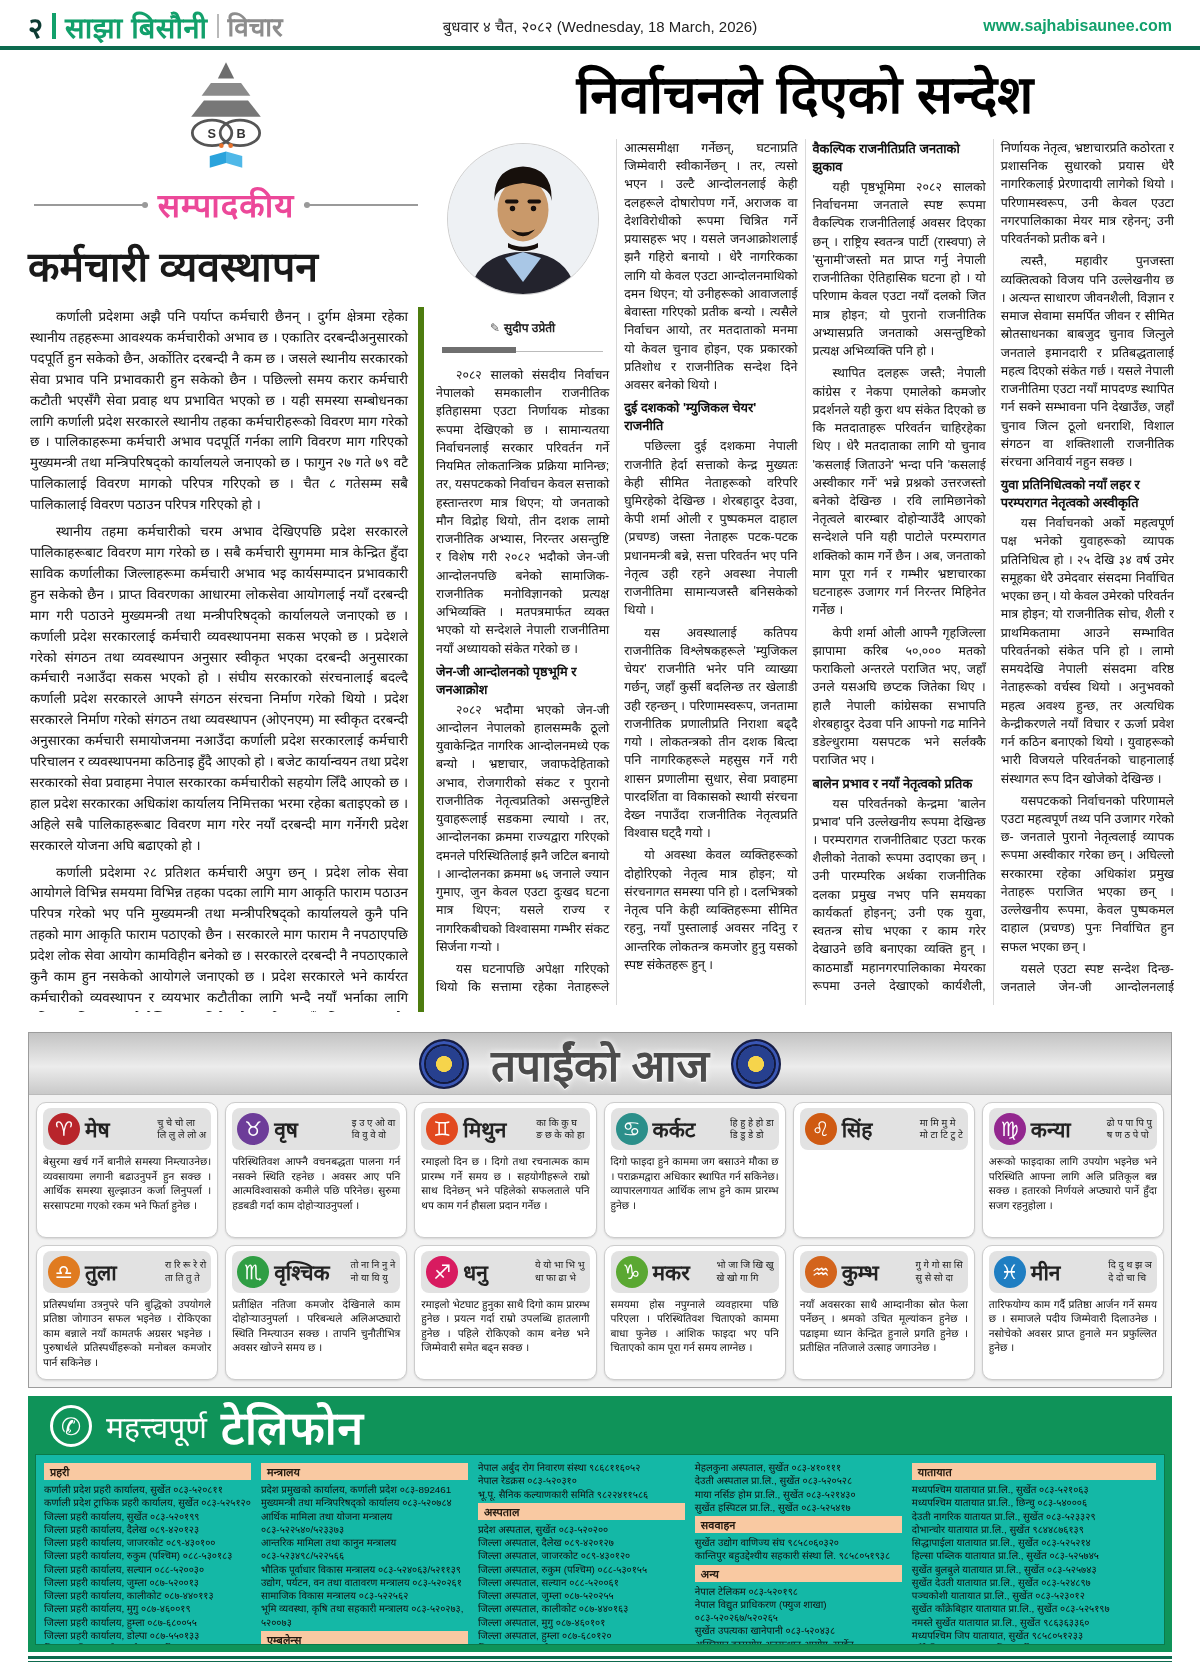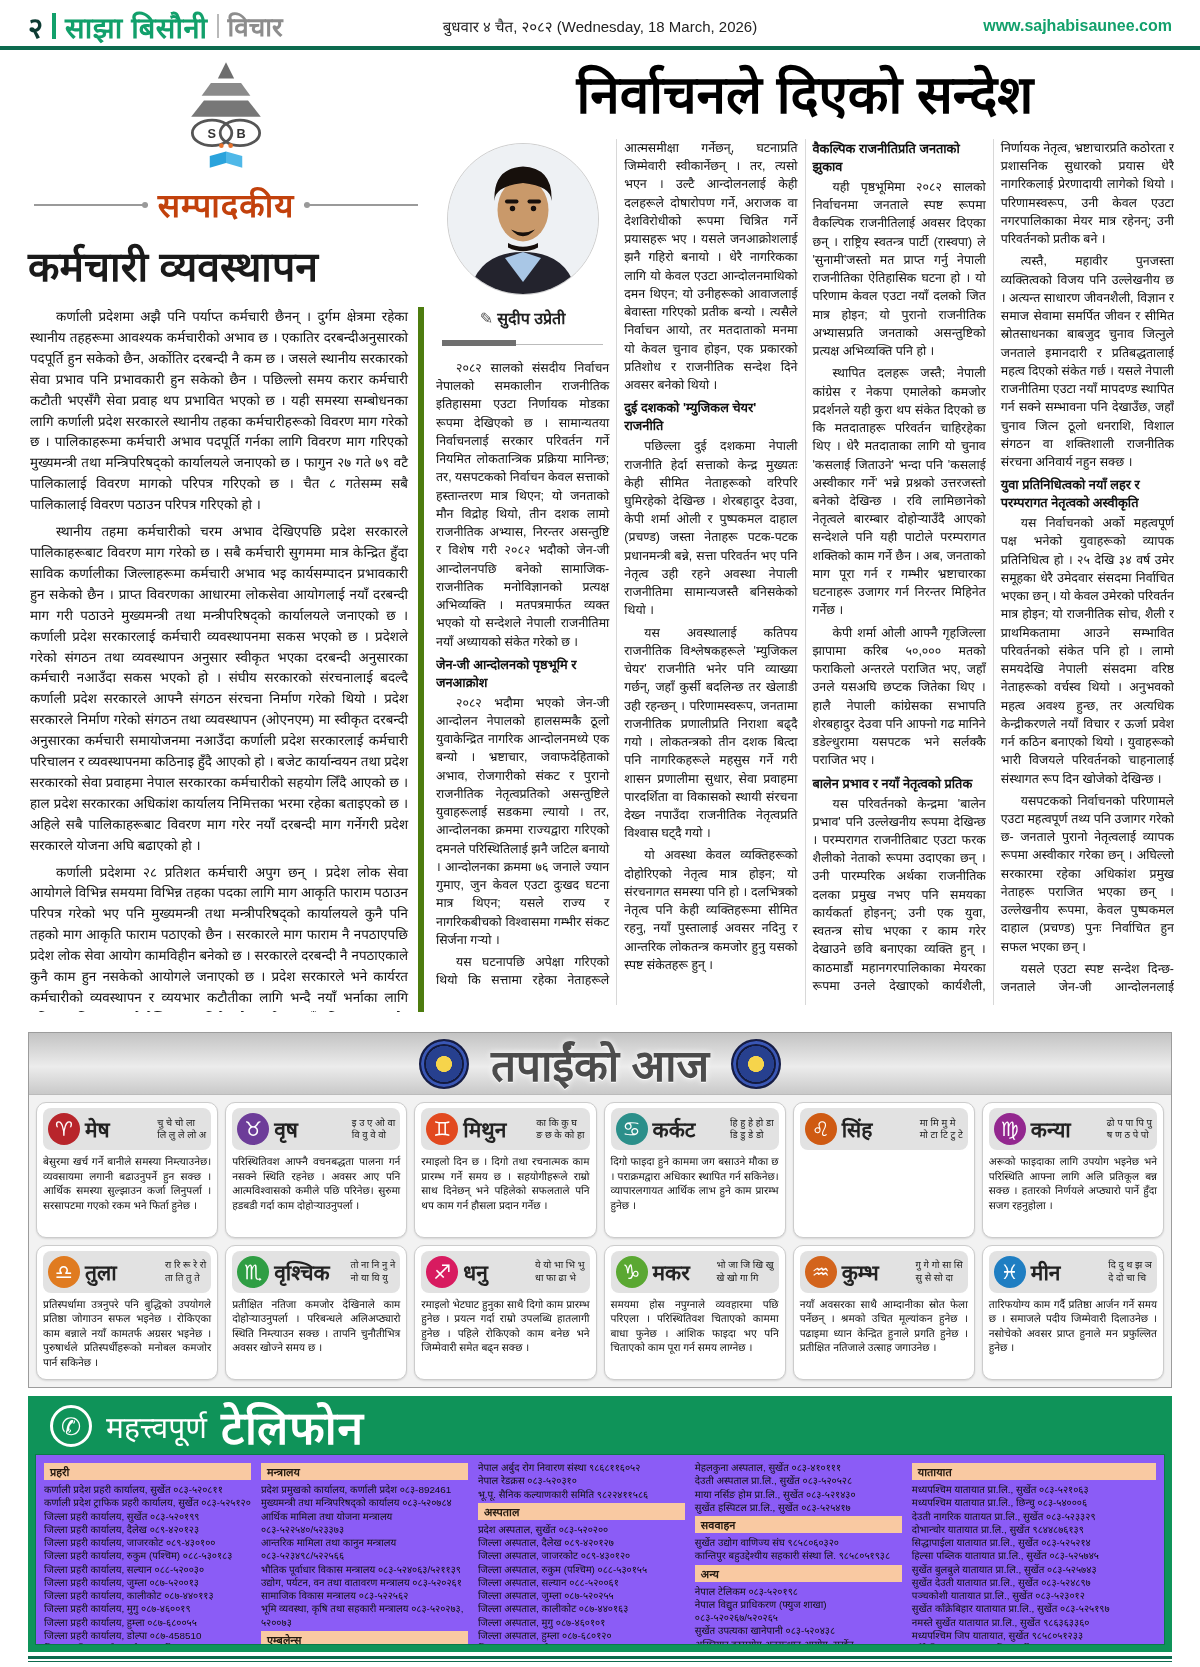--- a/index.html
+++ b/index.html
@@ -17,33 +17,33 @@
   .section-name{font-size:26px;font-weight:700;color:#8d8d8d;}
   .hdr-date{position:absolute;left:0;right:0;text-align:center;font-size:15px;color:#222;}
   .hdr-url{margin-left:auto;font-size:16px;font-weight:700;color:#12a06b;z-index:2;}
   
   .editorial{position:absolute;left:28px;top:58px;width:396px;height:952px;}
   .ed-logo{display:flex;justify-content:center;margin-top:2px;}
   .ed-label{display:flex;align-items:center;gap:10px;margin:4px 6px 0 6px;}
   .ed-label .line{flex:1;height:2px;background:#9a9a9a;position:relative;}
   .ed-label .line::after{content:"";position:absolute;width:6px;height:6px;border-radius:50%;background:#9a9a9a;top:-2px;}
   .ed-label .line.l::after{right:0;} .ed-label .line.r::after{left:0;}
-  .ed-label-text{font-size:33px;font-weight:800;color:#c2410c;letter-spacing:1px;}
+  .ed-label-text{font-size:33px;font-weight:800;color:#ec4899;letter-spacing:1px;}
   .ed-title{font-size:41px;font-weight:800;margin:10px 0 14px 0;color:#1a1a1a;}
   .ed-body{border-right:6px solid #4d7c0f;padding:0 10px 0 2px;height:705px;overflow:hidden;}
   .ed-body p{font-size:13.4px;line-height:1.56;text-align:justify;margin:0 0 6px 0;text-indent:26px;font-weight:500;}
   
   .article{position:absolute;left:436px;top:56px;width:738px;height:972px;}
   .headline{font-size:53px;font-weight:800;text-align:center;letter-spacing:0;margin:0 0 10px 0;color:#000;}
   .art-cols{height:866px;overflow:hidden;column-count:4;column-gap:15px;column-fill:auto;
             column-rule:1px solid #d8d8d8;}
   .photo-block{break-inside:avoid;text-align:center;padding:4px 6px 2px 6px;}
   .avatar-wrap{width:152px;height:152px;border-radius:50%;overflow:hidden;display:inline-block;
                border:1px solid #cfcfcf;background:#f3f5f7;}
-  .byline{font-size:16px;font-weight:800;margin-top:8px;color:#222;}
+  .byline{font-size:12px;font-weight:800;margin-top:20px;color:#222;}
   .byline .pen{color:#555;font-weight:400;margin-right:4px;}
   .by-rule{position:relative;height:6px;margin:10px 0 12px 0;border-bottom:1px solid #bbb;}
   .by-rule::before{content:"";position:absolute;left:0;bottom:-2px;width:74px;height:6px;background:#6f6f6f;}
   .art-cols p{font-size:12.4px;line-height:1.47;text-align:justify;margin:0 0 4px 0;text-indent:20px;}
   .art-cols h4{font-size:12.8px;font-weight:800;margin:3px 0 3px 0;text-indent:0;}
   
   .horo{position:absolute;left:28px;top:1032px;width:1144px;height:356px;border:1px solid #9c9c9c;
         background:#f2f2f2;}
   .horo-band{height:62px;background:linear-gradient(#c3c3c3,#ececec 55%,#c9c9c9);display:flex;
              align-items:center;justify-content:center;gap:22px;border-bottom:1px solid #bbb;}
@@ -61,21 +61,21 @@
   .zname{font-size:21px;font-weight:700;color:#222;}
   .zsyll{margin-left:auto;font-size:9.6px;line-height:1.3;color:#222;text-align:left;white-space:pre-line;}
   .ztext{font-size:10.4px;line-height:1.4;text-align:justify;margin-top:5px;color:#111;}
   
   .phones{position:absolute;left:28px;top:1396px;width:1144px;height:256px;background:#0f9359;}
   .ph-title{height:56px;display:flex;align-items:center;gap:14px;padding:4px 0 0 22px;color:#fff;}
   .ph-icon{width:42px;height:42px;border:3px solid #fff;border-radius:50%;text-align:center;line-height:38px;
            font-size:24px;font-family:"DejaVu Sans",sans-serif;}
   .ph-light{font-size:30px;font-weight:500;}
   .ph-bold{font-size:46px;font-weight:800;letter-spacing:1px;}
-  .ph-panel{position:absolute;left:7px;right:7px;top:58px;bottom:7px;background:#8b5cf6;border:1px solid #0b7a49;
+  .ph-panel{position:absolute;left:7px;right:7px;top:58px;bottom:7px;background:#14b8a6;border:1px solid #0b7a49;
             display:flex;gap:10px;padding:6px 8px;overflow:hidden;}
   .pcol{flex:1;min-width:0;}
   .pcol.wide{flex:1.18;}
   .phead{background:#f9c9a2;font-weight:800;font-size:11px;padding:1px 6px;margin:2px 0 3px 0;color:#241a10;}
   .pentry{font-size:9.9px;line-height:1.34;color:#101010;}
   
   .bottom-rule{position:absolute;left:28px;right:28px;bottom:5px;height:6px;
                border-top:3px solid #0d6a4e;border-bottom:1px solid #0d6a4e;}
 </style>
 </head>
@@ -298,21 +298,21 @@
           <div class="pentry">कर्णाली प्रदेश ट्राफिक प्रहरी कार्यालय, सुर्खेत ०८३-५२५१२०</div>
           <div class="pentry">जिल्ला प्रहरी कार्यालय, सुर्खेत ०८३-५२०१९९</div>
           <div class="pentry">जिल्ला प्रहरी कार्यालय, दैलेख ०८९-४२०१२३</div>
           <div class="pentry">जिल्ला प्रहरी कार्यालय, जाजरकोट ०८९-४३०१००</div>
           <div class="pentry">जिल्ला प्रहरी कार्यालय, रुकुम (पश्चिम) ०८८-५३०१८३</div>
           <div class="pentry">जिल्ला प्रहरी कार्यालय, सल्यान ०८८-५२००३०</div>
           <div class="pentry">जिल्ला प्रहरी कार्यालय, जुम्ला ०८७-५२००१३</div>
           <div class="pentry">जिल्ला प्रहरी कार्यालय, कालीकोट ०८७-४४०११३</div>
           <div class="pentry">जिल्ला प्रहरी कार्यालय, मुगु ०८७-४६००१९</div>
           <div class="pentry">जिल्ला प्रहरी कार्यालय, हुम्ला ०८७-६८००५५</div>
-          <div class="pentry">जिल्ला प्रहरी कार्यालय, डोल्पा ०८७-458510</div>
+          <div class="pentry">जिल्ला प्रहरी कार्यालय, डोल्पा ०८७-५५०१३३</div>
           <div class="pentry">जिल्ला ट्राफिक प्रहरी कार्यालय, सुर्खेत ०८३-५२५४१५</div>
         </div>
         <div class="pcol">
           <div class="phead">मन्त्रालय</div>
           <div class="pentry">प्रदेश प्रमुखको कार्यालय, कर्णाली प्रदेश ०८३-892461</div>
           <div class="pentry">मुख्यमन्त्री तथा मन्त्रिपरिषद्को कार्यालय ०८३-५२०७८४</div>
           <div class="pentry">आर्थिक मामिला तथा योजना मन्त्रालय ०८३-५२२५४०/५२३३७३</div>
           <div class="pentry">आन्तरिक मामिला तथा कानुन मन्त्रालय ०८३-५२३४९८/५२२५६६</div>
           <div class="pentry">भौतिक पूर्वाधार विकास मन्त्रालय ०८३-५२४०६३/५२११३९</div>
           <div class="pentry">उद्योग, पर्यटन, वन तथा वातावरण मन्त्रालय ०८३-५२०२६१</div>

